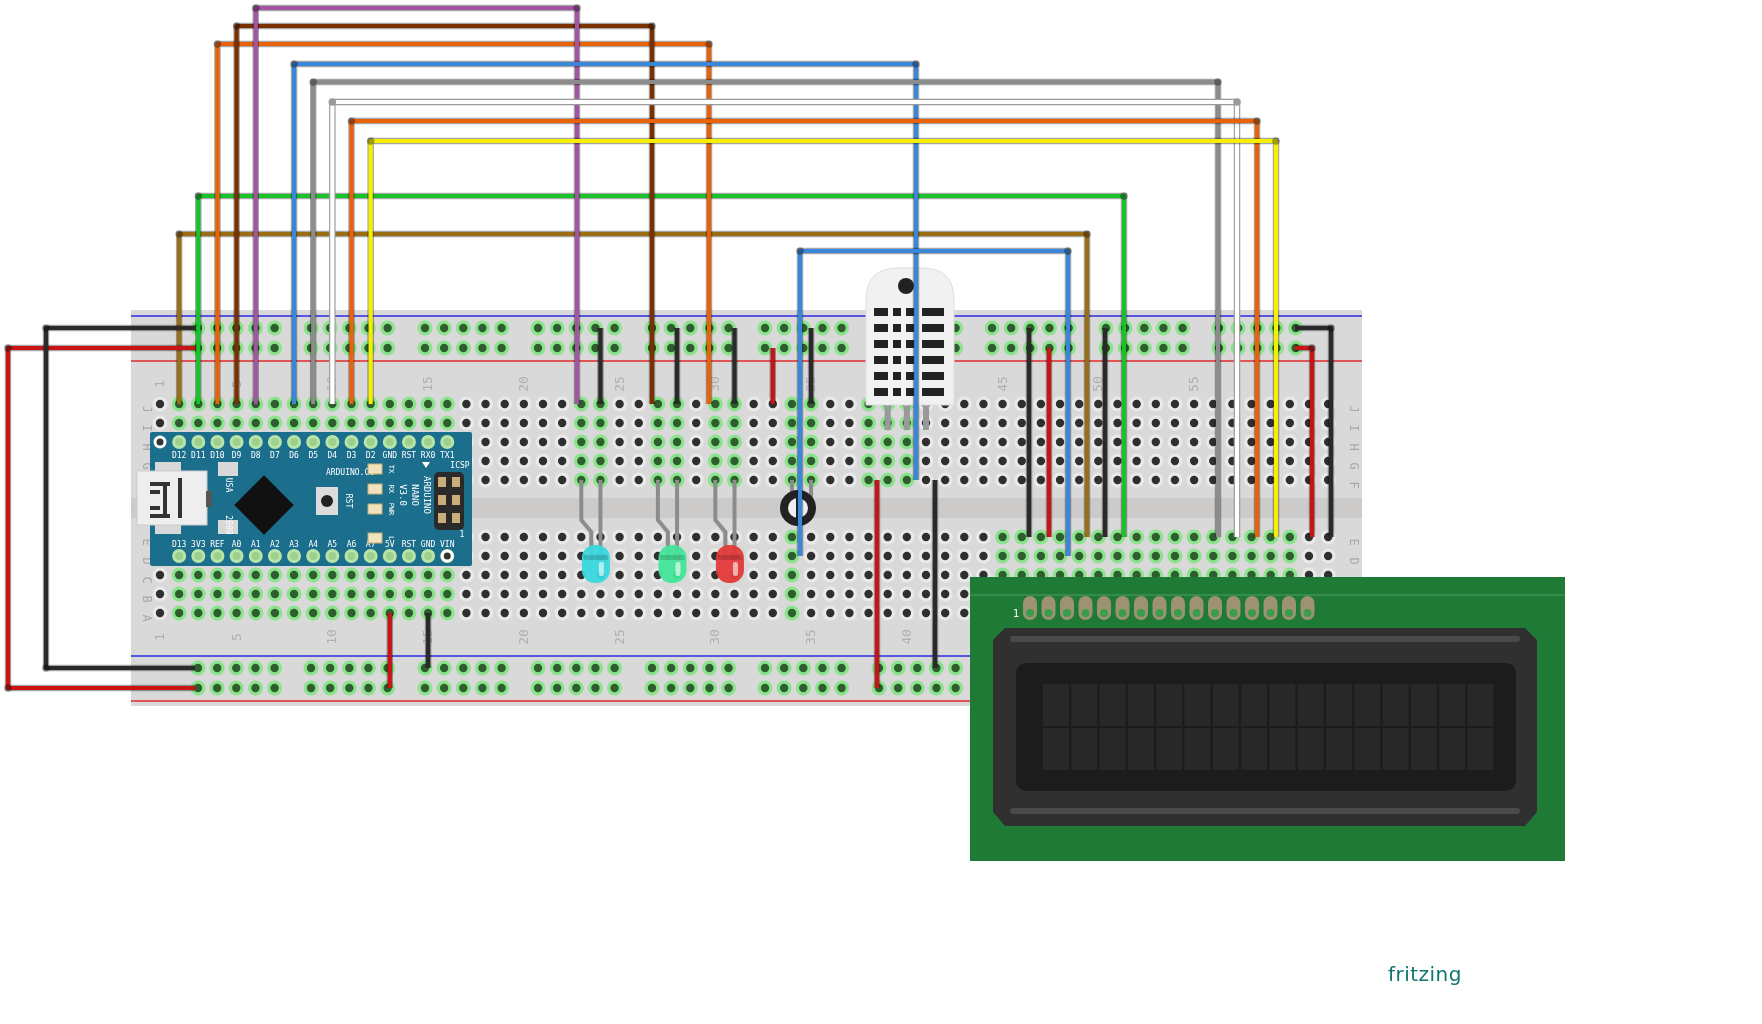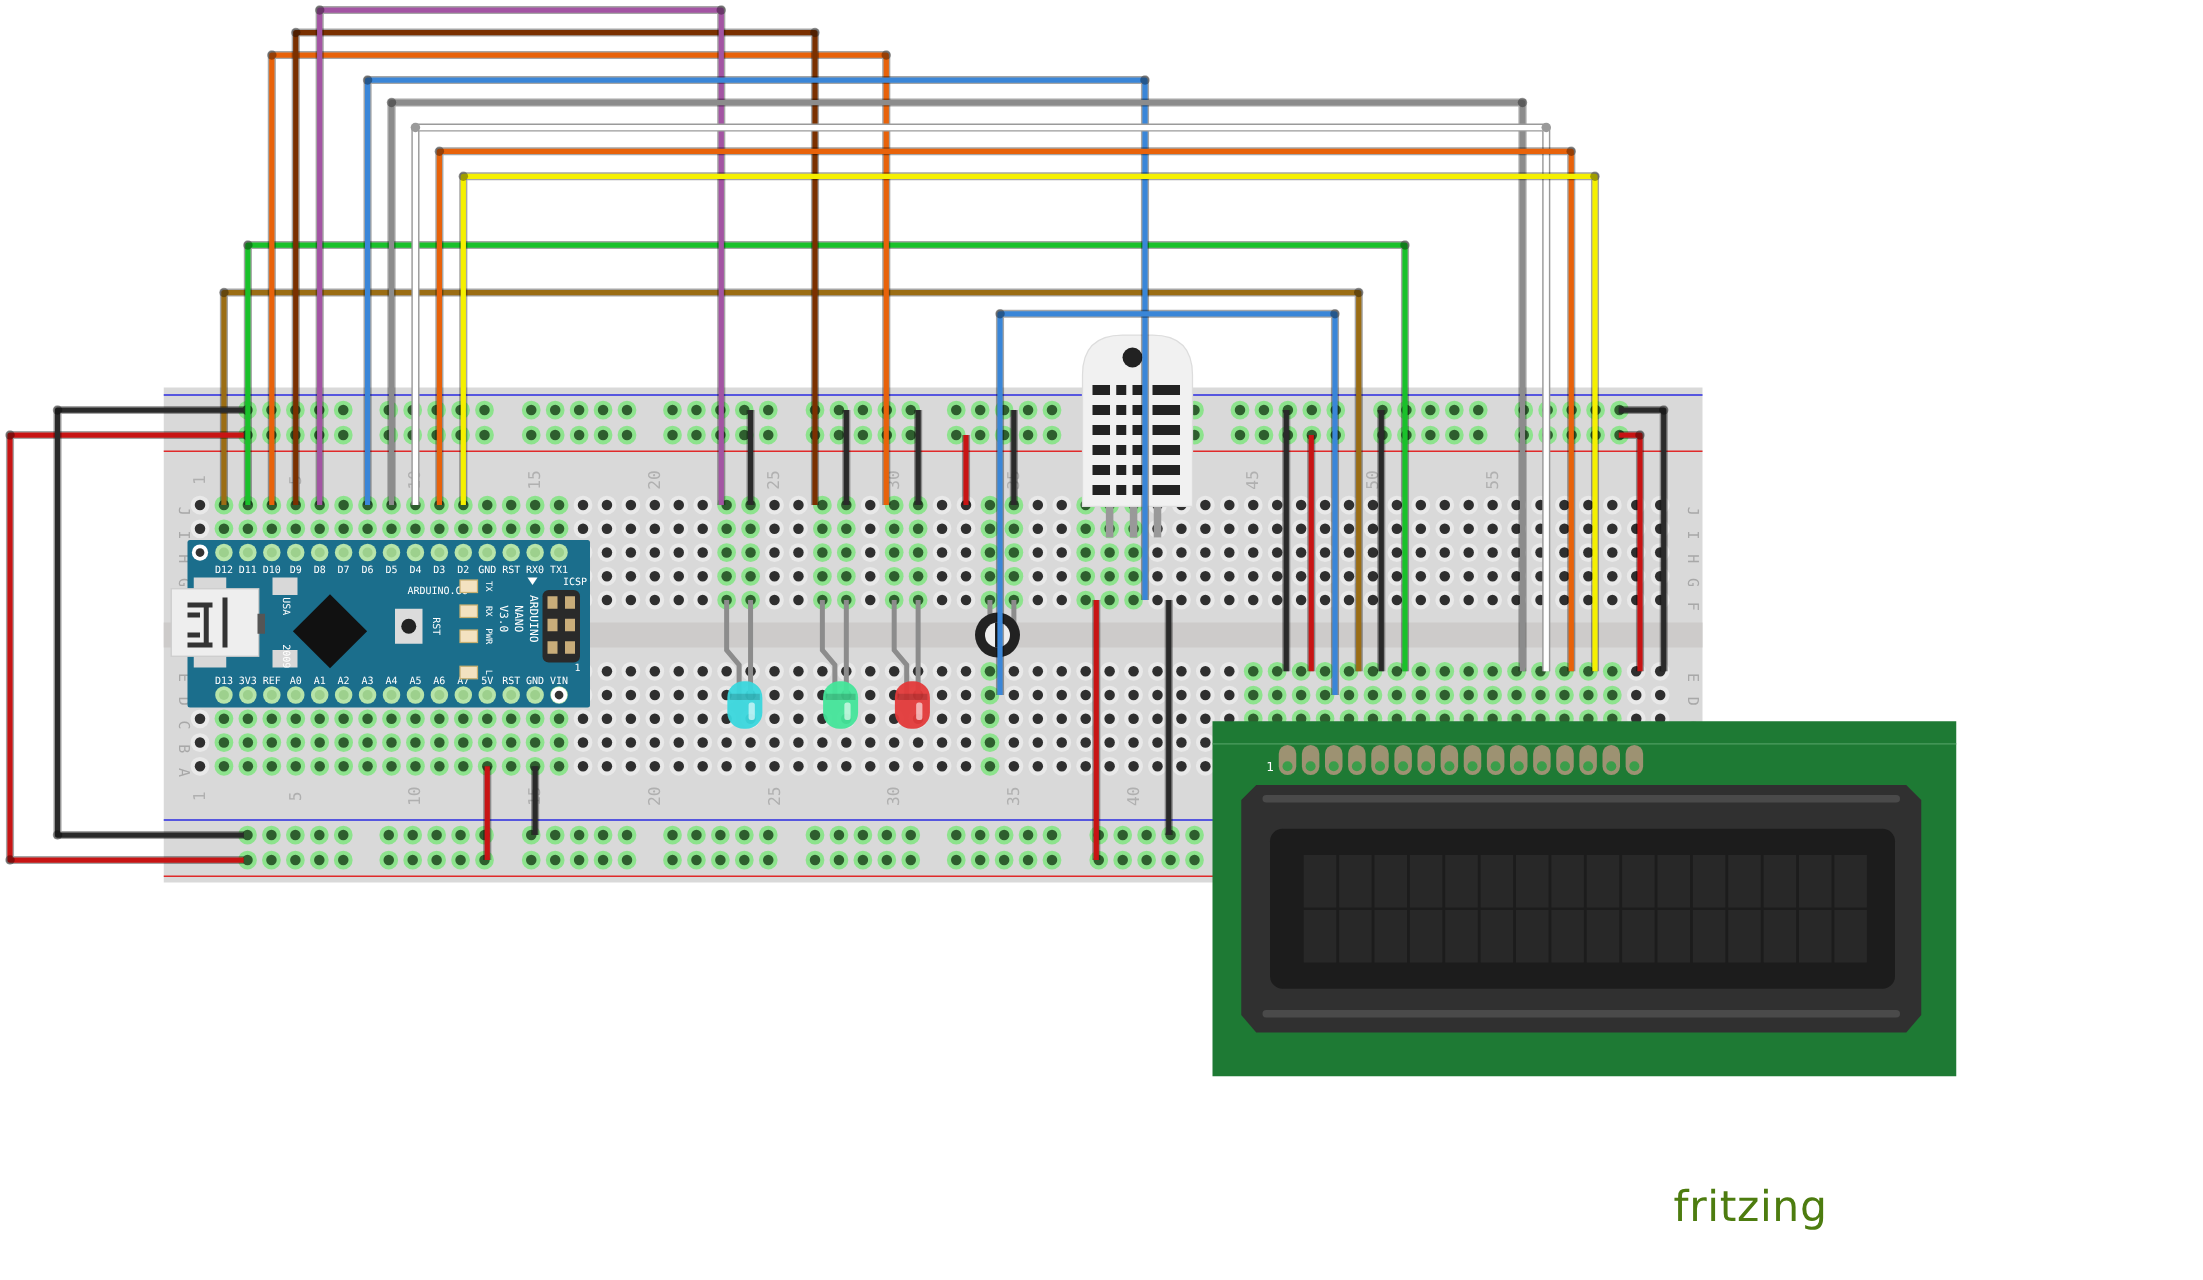--- a/index.html
+++ b/index.html
@@ -1,18 +1,18 @@
 <!DOCTYPE html>
 <html><head>
 <meta charset="utf-8">
 <style>
   html, body { margin:0; padding:0; background:#ffffff; }
   body { width:1762px; height:1024px; position:relative; overflow:hidden; font-family:"DejaVu Sans Mono", monospace; }
   #stage { position:absolute; left:0; top:0; width:1482px; height:1024px; }
-  .brand { position:absolute; right:20px; bottom:38px; font-family:"DejaVu Sans", sans-serif; font-size:34px; color:#4d7c0f; letter-spacing:0.5px; }
+  .brand { position:absolute; right:20px; bottom:38px; font-family:"DejaVu Sans", sans-serif; font-size:20px; color:#0f766e; letter-spacing:0.5px; }
   svg text { font-family:"DejaVu Sans Mono", monospace; }
 </style>
 </head>
 <body>
 
 <div id="stage">
   <svg id="svg" width="1762" height="1024" viewBox="0 0 1762 1024" xmlns="http://www.w3.org/2000/svg">
     <g id="g-board">
         <rect x="131" y="310" width="1231" height="396" fill="#d9d9d9"></rect>
         <rect x="131" y="498" width="1231" height="20" fill="#cdcbca"></rect>

